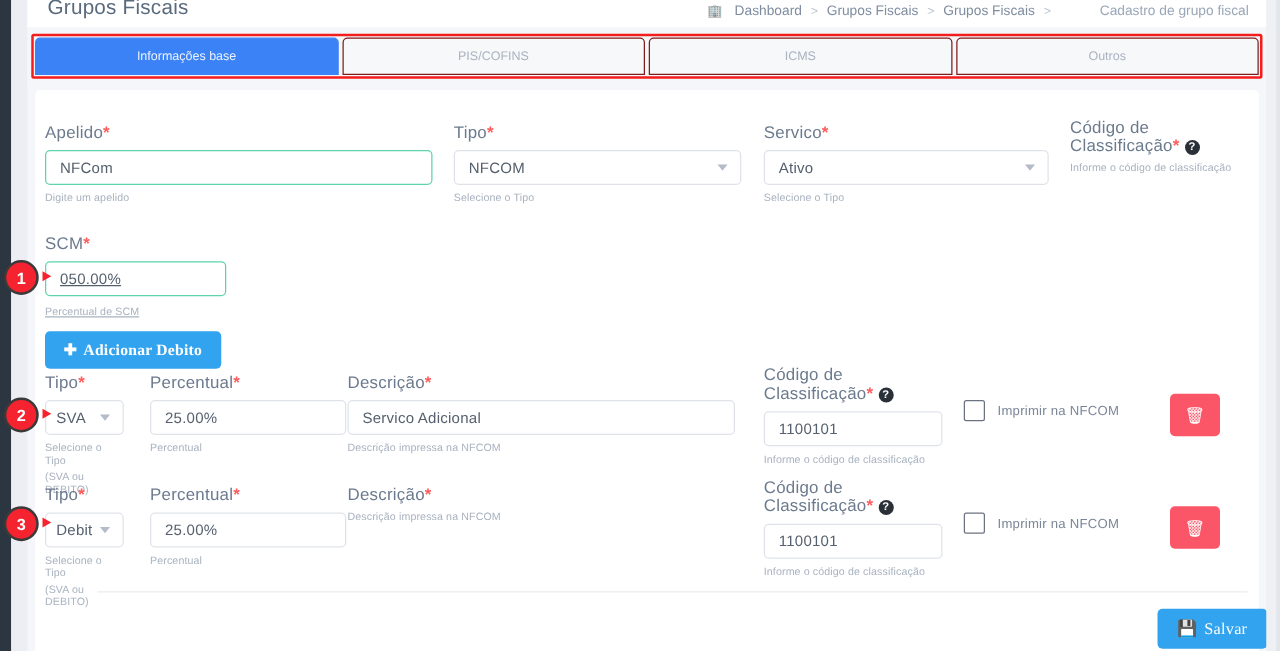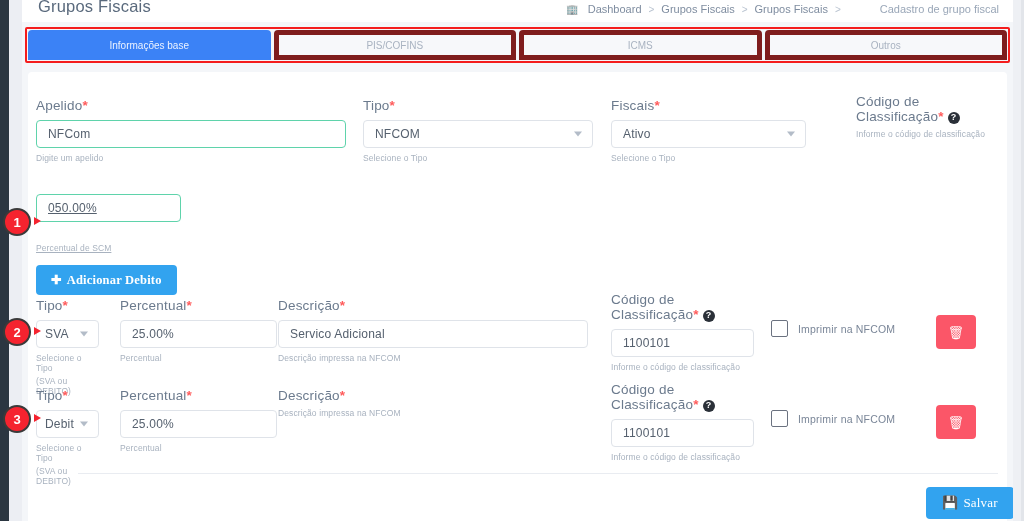--- a/index.html
+++ b/index.html
@@ -34,21 +34,21 @@
 
   
   .tabzone { position: absolute; left: 22px; top: 22px; width: 991px; height: 45px; background: #f4f6f9; }
   .tabs {
     position: absolute; left: 6px; top: 8px; width: 979px; height: 30px;
     display: flex; gap: 3px;
   }
   .tab {
     flex: 1 1 0; display: flex; align-items: center; justify-content: center;
     font-size: 10px; color: #a9b3c1; background: #f7f8fa;
-    border: 5px solid #7f1d1d; border-radius: 4px 4px 0 0;
+    border: 1px solid #7f1d1d; border-radius: 4px 4px 0 0;
   }
   .tab.active { background: #3b82f6; color: #eaf2ff; border-color: #3b82f6; }
   .tab-highlight {
     position: absolute; left: 3px; top: 5px; width: 985px; height: 36px;
     border: 2px solid #f41d1d; border-radius: 2px; pointer-events: none;
   }
 
   
   .card {
     position: absolute; left: 28px; top: 72px; width: 979px; height: 449px;
@@ -154,39 +154,42 @@
       </div>
       <div class="inp sel" style="margin-top:7px;width:230px;">
         <span>NFCOM</span>
         <span class="caret"></span>
       </div>
       <div class="helper" style="margin-top:5px;">Selecione o Tipo</div>
     </div>
 
     <div class="fld" style="left:583px; top:26px; width:230px;">
       <div class="field-label">
-        <span>Fiscais</span><span class="req">*</span>
-      </div>
-      <div class="inp sel" style="margin-top:7px;width:195px;">
+        <span>Servico</span><span class="req">*</span>
+      </div>
+      <div class="inp sel" style="margin-top:7px;width:228px;">
         <span>Ativo</span>
         <span class="caret"></span>
       </div>
       <div class="helper" style="margin-top:5px;">Selecione o Tipo</div>
     </div>
 
     <div class="fld" style="left:828px; top:22px; width:145px;">
       <div class="field-label" style="line-height:15px;">
         <span>Código de Classificação</span><span class="req">*</span><span class="help-dot">?</span>
       </div>
       <div class="helper" style="margin-top:5px;">Informe o código de classificação</div>
     </div>
 
     <div class="fld" style="left:8px; top:115px; width:145px;">
+      <div class="field-label">
+        <span>SCM</span><span class="req">*</span>
+      </div>
       <div class="inp valid" style="margin-top:7px;width:145px;text-decoration:underline;">050.00%</div>
-      <div class="helper" style="margin-top:21px;text-decoration:underline;">Percentual de SCM</div>
+      <div class="helper" style="margin-top:7px;text-decoration:underline;">Percentual de SCM</div>
     </div>
 
     <button class="btn btn-add" style="position:absolute;left:8px;top:193px;">
       <span>✚</span>
       <span>Adicionar Debito</span>
     </button>
 
     <div class="fld" style="left:8px; top:226px; width:63px;">
       <div class="field-label">
         <span>Tipo</span><span class="req">*</span>

